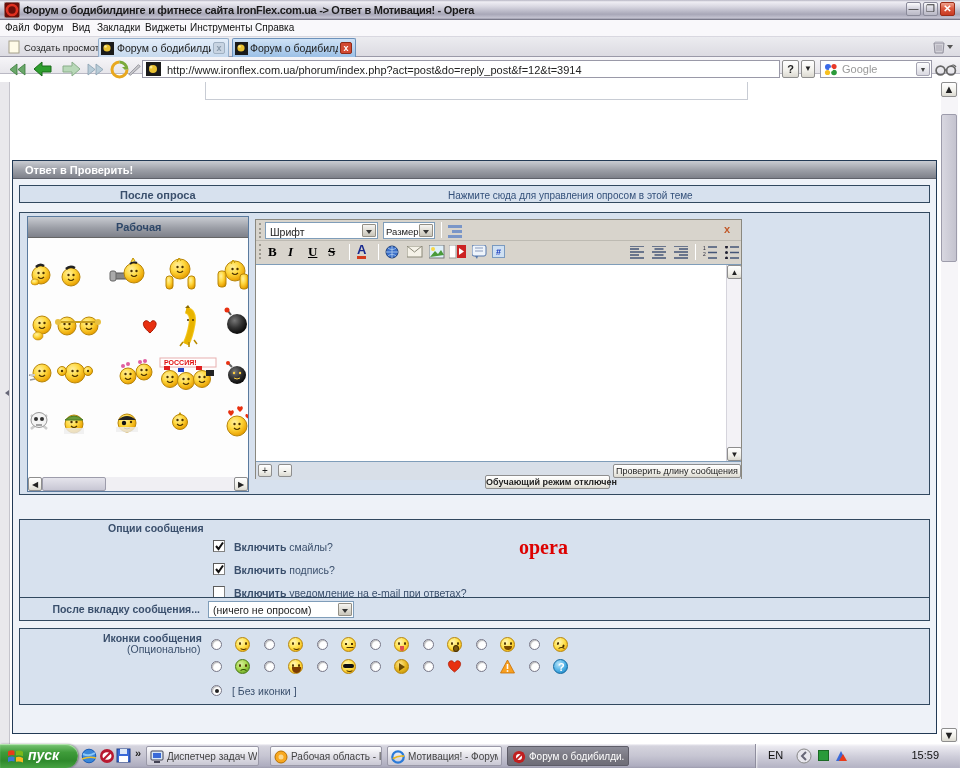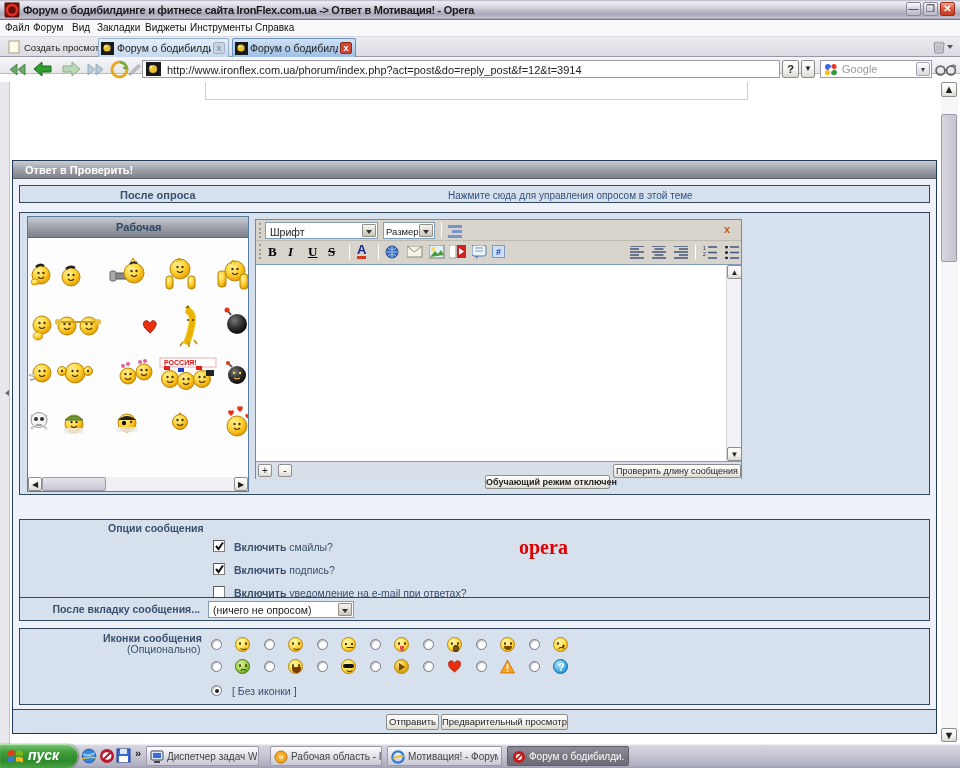--- a/index.html
+++ b/index.html
@@ -565,24 +565,20 @@
       <span class="rad abs" style="left:509px;top:32px;"></span>
       <span class="ic ic-quest abs" style="left:533px;top:30px;">
             <b style="position:absolute;left:4px;top:1px;color:#fff;font-size:11px;">?</b>
           </span>
       <span class="rad abs" style="left:191px;top:56px;">
             <i style="position:absolute;left:3px;top:3px;width:4px;height:4px;border-radius:50%;background:#222;"></i>
           </span>
       <span class="navy abs" style="left:212px;top:56px;">[ Без иконки ]</span>
     </div>
 
-    <div class="abs" style="left:0;top:548px;width:923px;height:24px;background:#d7e1ee;border-top:1px solid #31485f;">
-      <div class="xpbtn abs" style="left:373px;top:4px;width:53px;height:16px;line-height:14px;font-size:9.5px;white-space:nowrap;">Отправить</div>
-      <div class="xpbtn abs" style="left:428px;top:4px;width:127px;height:16px;line-height:14px;font-size:9.5px;white-space:nowrap;">Предварительный просмотр</div>
-    </div>
   </div>
 
   <div class="abs" style="left:941px;top:0;width:17px;height:660px;background:#f6f5f8;">
     <div class="abs xpbtn" style="left:0;top:0;width:16px;height:15px;">▲</div>
     <div class="abs" style="left:0;top:32px;width:16px;height:148px;background:linear-gradient(90deg,#d8d7e0,#c4c3cf);border:1px solid #9d9cab;border-radius:2px;"></div>
     <div class="abs xpbtn" style="left:0;top:646px;width:16px;height:14px;">▼</div>
   </div>
 </div>
 
 <div id="taskbar" class="abs">
@@ -635,15 +631,28 @@
     <span class="abs" style="left:20px;top:4px;white-space:nowrap;overflow:hidden;width:90px;">Мотивация! - Форум...</span>
   </div>
   <div class="taskbtn active" style="left:507px;width:122px;">
     <svg class="abs" style="left:4px;top:3px" width="14" height="14" viewBox="0 0 16 16">
           <circle cx="8" cy="8" r="7" fill="#c02020"></circle>
           <circle cx="8" cy="8" r="3.4" fill="#fff"></circle>
           <path d="M3 13L13 3" stroke="#c02020" stroke-width="2"></path>
         </svg>
     <span class="abs" style="left:21px;top:4px;white-space:nowrap;overflow:hidden;width:95px;">Форум о бодибилди...</span>
   </div>
+  <div id="tray">
+    <span class="abs" style="left:12px;top:5px;font-size:11px;color:#111">EN</span>
+    <svg class="abs" style="left:40px;top:4px" width="16" height="16">
+          <circle cx="8" cy="8" r="7" fill="#e8e7ee" stroke="#888"></circle>
+          <path d="M10 4l-4 4 4 4" stroke="#667" stroke-width="2" fill="none"></path>
+        </svg>
+    <div class="abs" style="left:62px;top:6px;width:11px;height:11px;background:#2a9a3a;border:1px solid #1a6a24;"></div>
+    <svg class="abs" style="left:78px;top:5px" width="14" height="14">
+          <path d="M2 12L7 2l5 10z" fill="#3a6ad8"></path>
+          <path d="M5 12l4-7 4 7z" fill="#e83a1a"></path>
+        </svg>
+    <span class="abs" style="right:21px;top:5px;font-size:11px;color:#111">15:59</span>
+  </div>
 </div>
 
 </div>
 
 </body></html>

